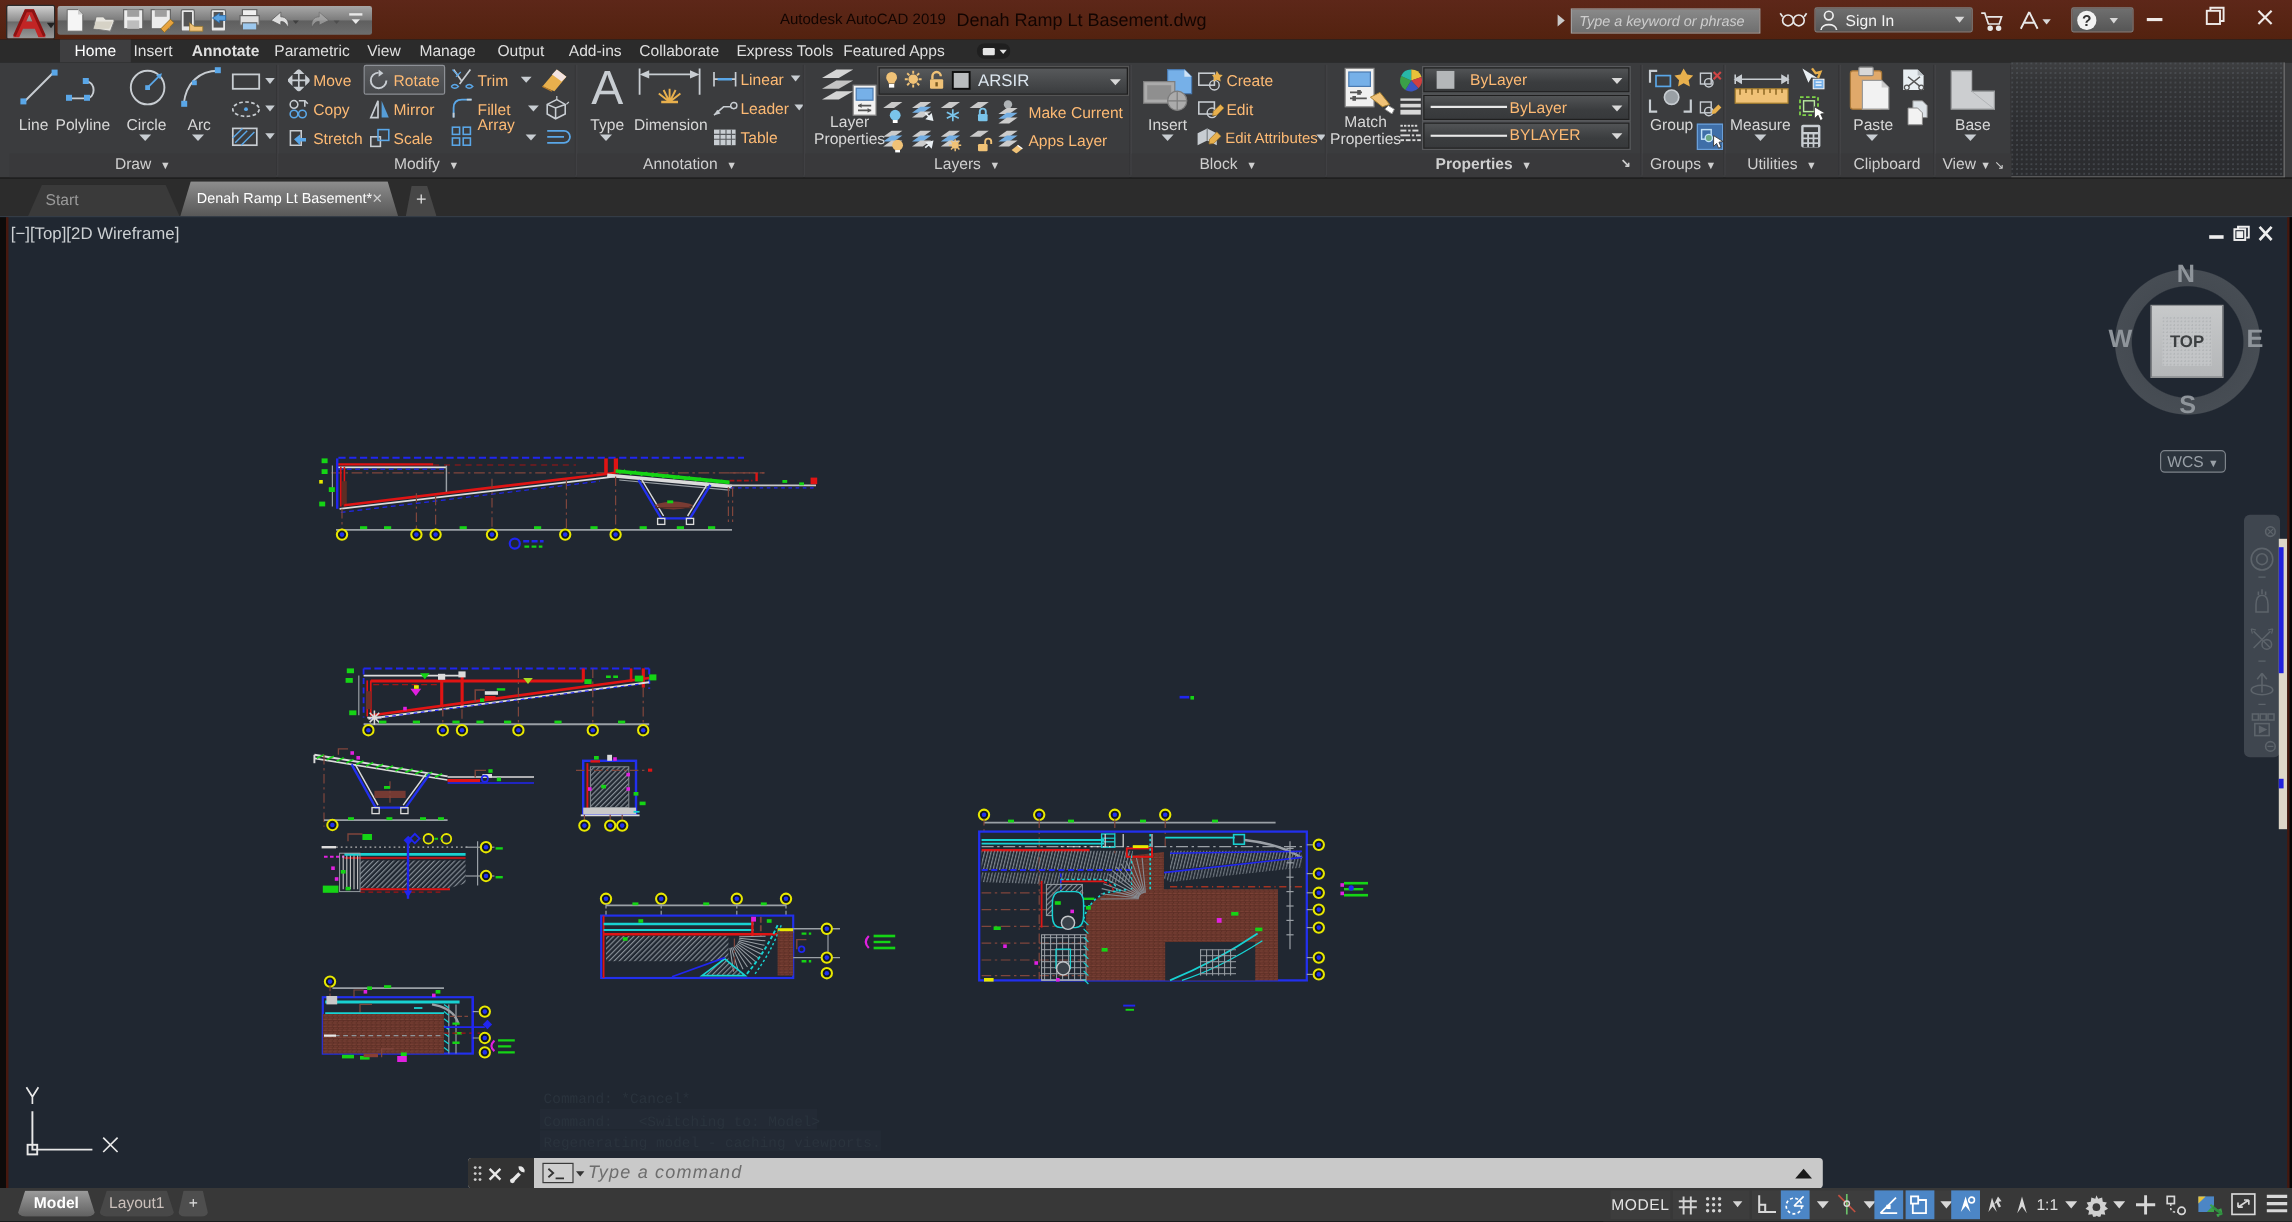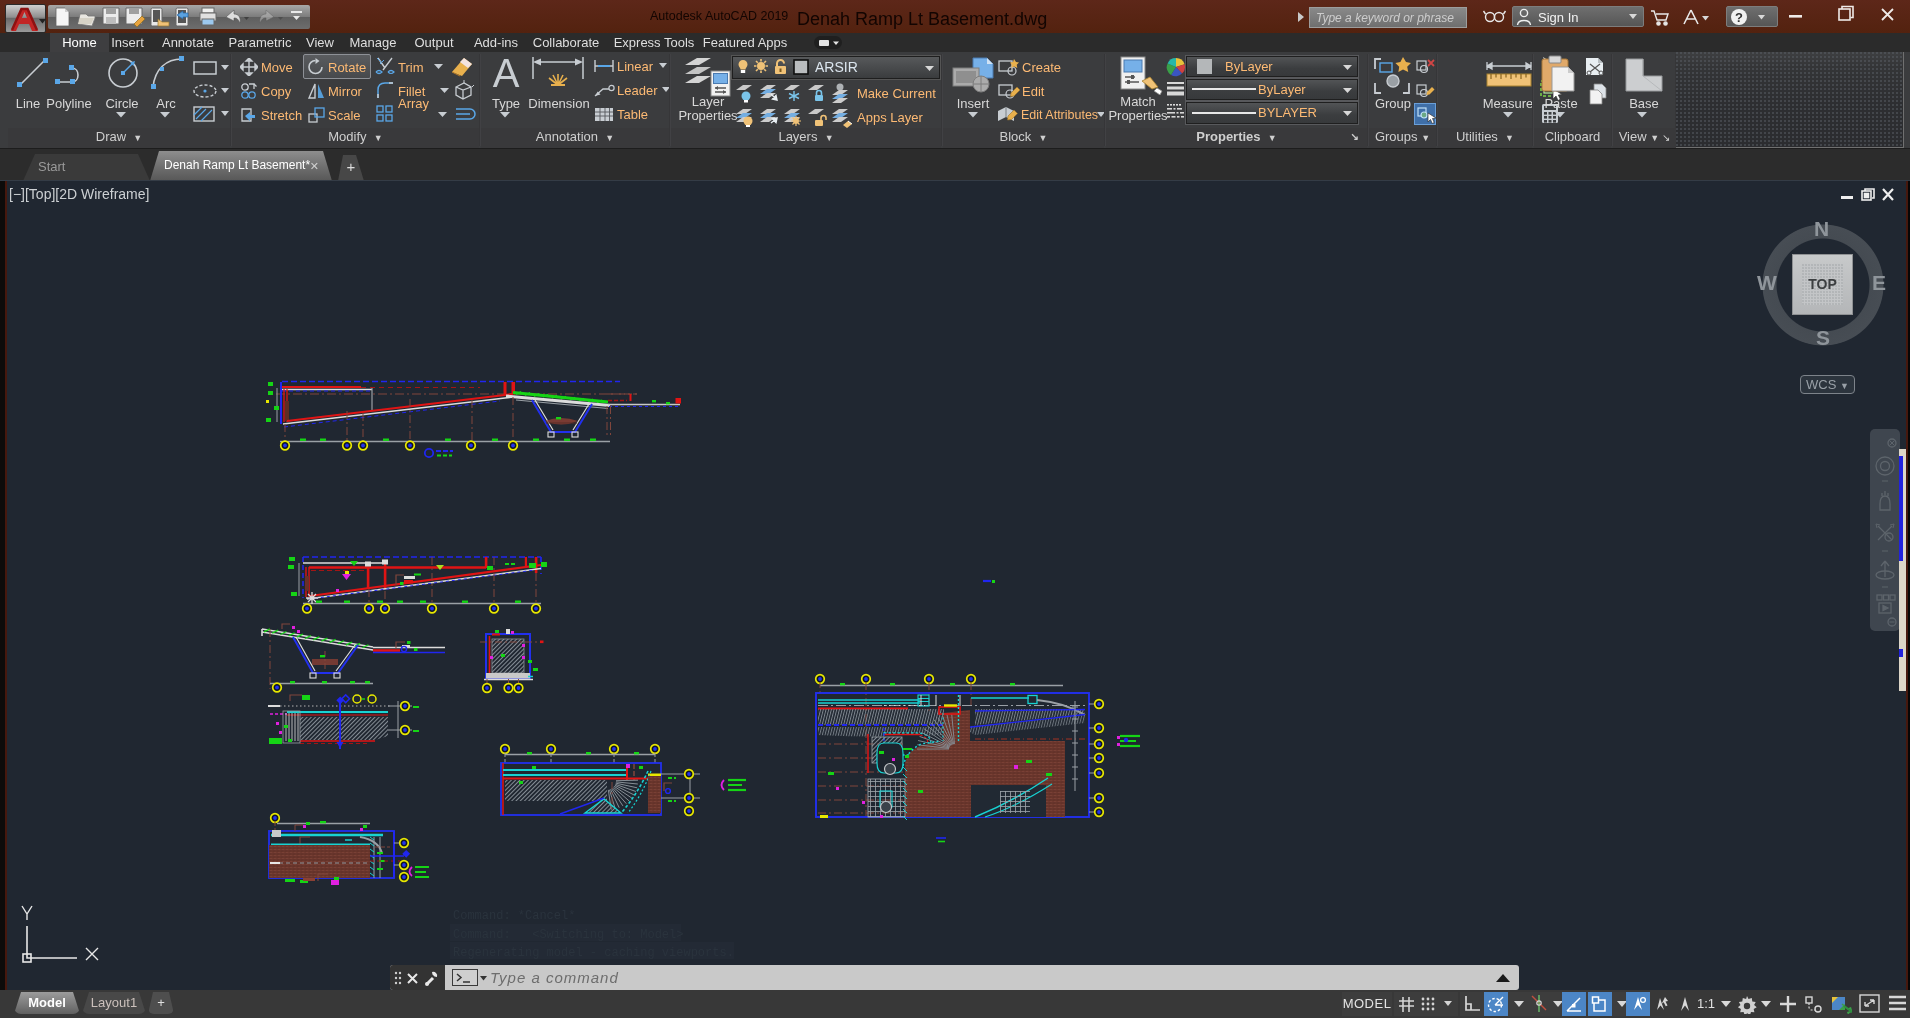--- a/index.html
+++ b/index.html
@@ -151,21 +151,21 @@
           <path d="M20 8 l5 0 l-2.5 3 z" fill="#3f3f3f"></path>
         </g>
 
       <g transform="translate(243,6)">
           <rect x="0" y="0" width="11" height="2" fill="#e9e9e9"></rect>
           <path d="M2 5 l7 0 l-3.5 4 z" fill="#e9e9e9"></path>
         </g>
     </svg>
   </div>
   <div class="ttext" style="left:650px;font-size:12.5px;">Autodesk AutoCAD 2019</div>
-  <div class="ttext" style="left:797px;font-size:18px;">Denah Ramp Lt Basement.dwg</div>
+  <div class="ttext" style="left:797px;font-size:15px;">Denah Ramp Lt Basement.dwg</div>
   <svg class="abs" style="left:1296px;top:11px" width="10" height="12">
       <path d="M2 1 l6 5 l-6 5 z" fill="#c9c9c9"></path>
     </svg>
   <div id="srchbox" class="abs" style="left:1309px;top:7px;">Type a keyword or phrase</div>
   <svg class="abs" style="left:1482px;top:9px" width="26" height="18">
     <g stroke="#e8e8e8" fill="none" stroke-width="1.4">
         <circle cx="8" cy="8" r="4.5"></circle>
         <circle cx="17" cy="8" r="4.5"></circle>
         <path d="M3.5 5 l-2 -3 M21.5 5 l2 -3"></path>
       </g>
@@ -202,21 +202,21 @@
         <rect x="57" y="9" width="11" height="11"></rect>
         <path d="M60 9 v-2.5 h11 v11 h-2.5"></path>
       </g>
     <path d="M100 9 L111 20 M111 9 L100 20" stroke="#efeae8" stroke-width="1.8"></path>
   </svg>
 </div>
 
 <div id="tabrow">
   <div class="rtab" id="tabhome" style="left:50px;width:59px;">Home</div>
   <div class="rtab" style="left:109px;width:37px;">Insert</div>
-  <div class="rtab" style="left:152px;width:72px;">Annotate</div>
+  <div class="rtab" style="left:152px;width:72px;font-weight:bold;">Annotate</div>
   <div class="rtab" style="left:224px;width:72px;">Parametric</div>
   <div class="rtab" style="left:299px;width:42px;">View</div>
   <div class="rtab" style="left:344px;width:58px;">Manage</div>
   <div class="rtab" style="left:406px;width:56px;">Output</div>
   <div class="rtab" style="left:467px;width:58px;">Add-ins</div>
   <div class="rtab" style="left:528px;width:76px;">Collaborate</div>
   <div class="rtab" style="left:608px;width:92px;">Express Tools</div>
   <div class="rtab" style="left:698px;width:94px;">Featured Apps</div>
   <svg class="abs" style="left:814px;top:3px" width="28" height="14">
       <rect x="0" y="0" width="28" height="13" rx="6.5" fill="#1f1f1f"></rect>
@@ -624,21 +624,21 @@
       </svg>
   <div class="abs" style="left:45px;top:51px;width:22px;height:22px;background:#3f6fa8;border:1px solid #6a9fd8;"></div>
   <svg class="abs" style="left:47px;top:53px" width="20" height="20">
         <rect x="2" y="3" width="8" height="8" stroke="#bfe0f8" stroke-width="1.2" fill="none"></rect>
         <circle cx="8" cy="10" r="3" stroke="#bfe0f8" stroke-width="1.2" fill="#6aa884"></circle>
         <path d="M12 8 l0 9 l2.5 -2.5 l1.7 4 l2 -1 l-1.7 -4 l3.5 -0.5 z" fill="#fff" stroke="#333" stroke-width="0.7"></path>
       </svg>
  </div>
  <div class="psep" style="left:1436px;"></div>
 
- <div class="panel" style="left:1438px;width:94px;margin-left:41px;">
+ <div class="panel" style="left:1438px;width:94px;">
   <svg class="abs" style="left:6px;top:6px" width="50" height="32">
     <path d="M2 8 H46 M2 4 v8 M46 4 v8 M2 8 l5 -3 v6 z M46 8 l-5 -3 v6 z" stroke="#c8cdd2" stroke-width="1.3" fill="#c8cdd2"></path>
     <rect x="2" y="16" width="44" height="12" fill="#f0c277" stroke="#a8812f"></rect>
     <path d="M6 16 v5 M11 16 v3.5 M16 16 v5 M21 16 v3.5 M26 16 v5 M31 16 v3.5 M36 16 v5 M41 16 v3.5" stroke="#8a6520" stroke-width="1.2"></path>
   </svg>
   <div class="biglabel" style="left:-71px;top:44px;width:200px;">Measure</div>
   <svg class="abs" style="left:22px;top:59px" width="16" height="8">
         <path d="M2 1 l10 0 l-5 5.5 z" fill="#c8cdd2"></path>
       </svg>
   <svg class="abs" style="left:60px;top:3px" width="24" height="22">

